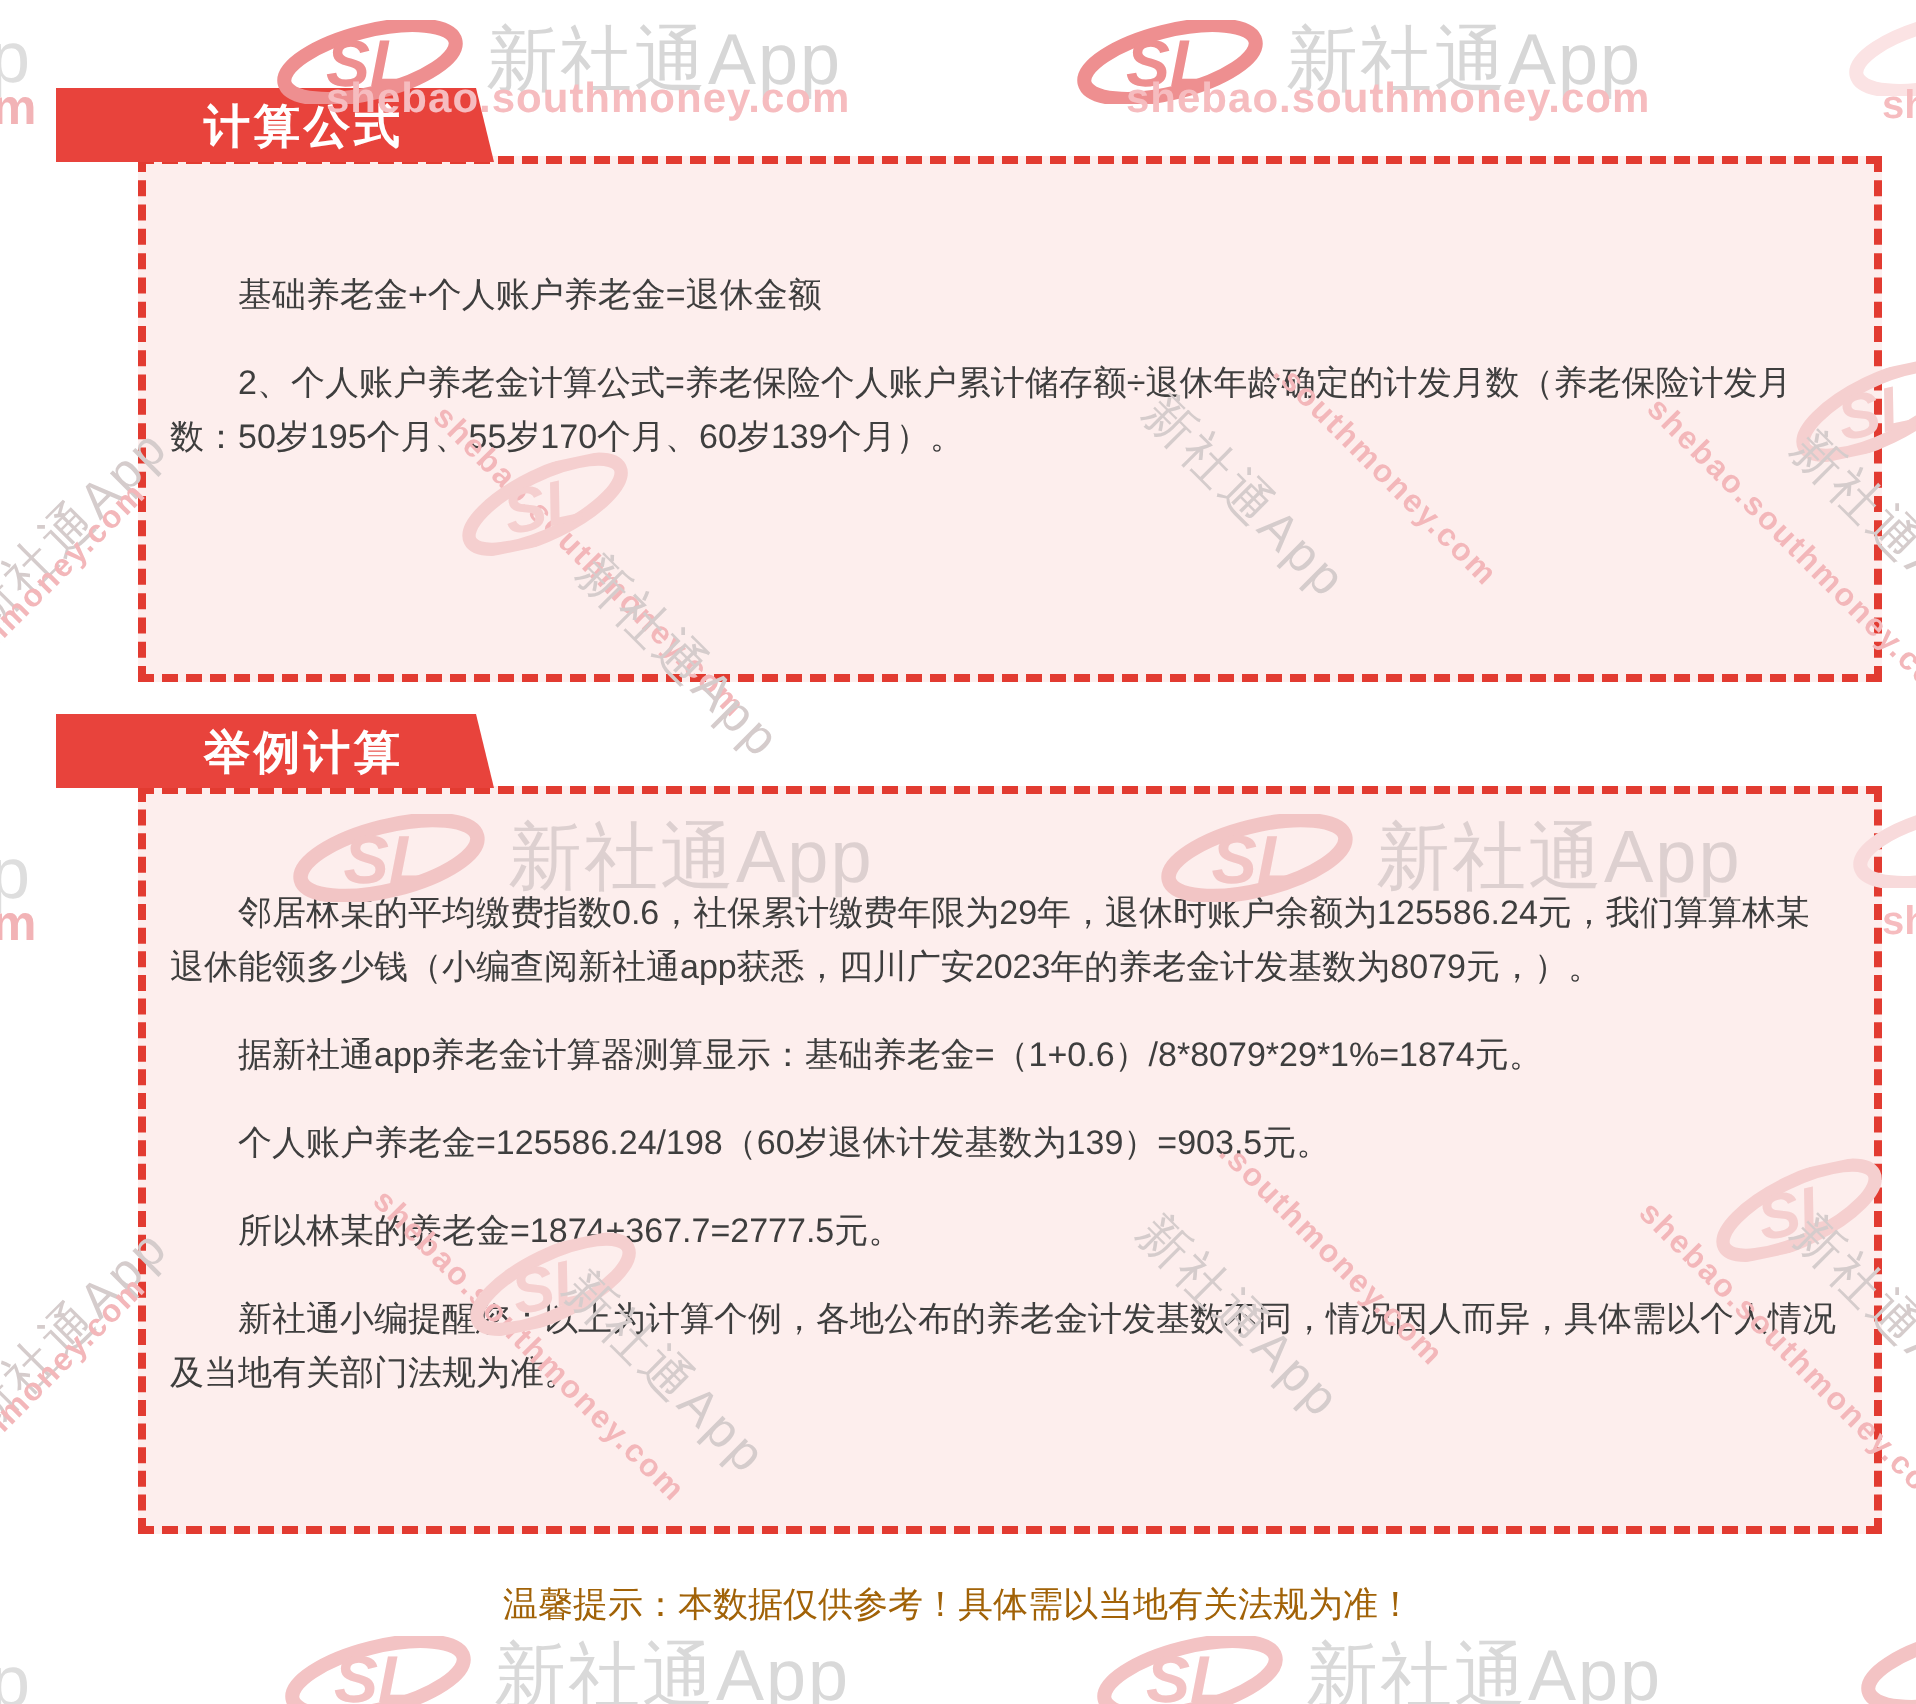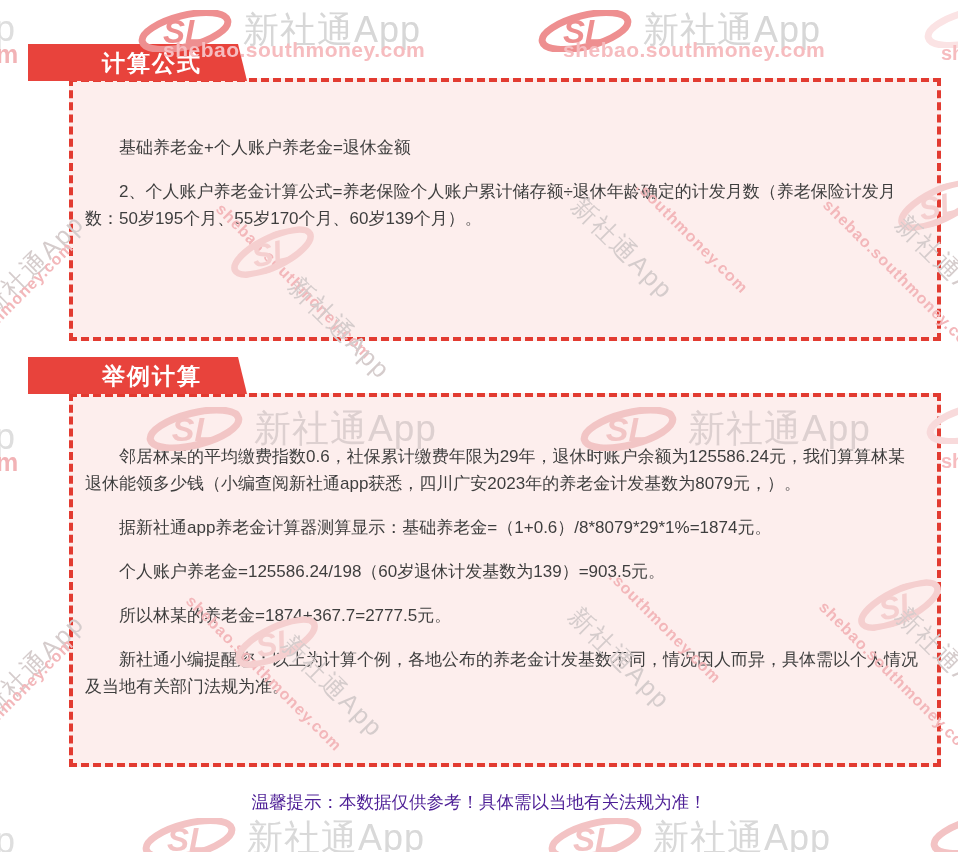--- a/index.html
+++ b/index.html
@@ -33,21 +33,21 @@
   .box1 .content { padding-top:52px; }
   .box2 .content { padding-top:46px; }
   .box p {
     margin:0 0 17px; font-size:17px; line-height:27px;
     color:#3e3e3e; text-indent:2em; position:relative; z-index:2;
   }
 
   
   .tip {
     position:absolute; left:0; right:0; top:790px; text-align:center;
-    color:#4c1d95; font-size:17.5px; z-index:2;
+    color:#a16207; font-size:17.5px; z-index:2;
   }
 
   
   .wm-layer { position:absolute; inset:0; z-index:6; pointer-events:none; }
   .wm-row { position:absolute; display:flex; align-items:center; gap:10px; white-space:nowrap; }
   .wm-row .logo-text { font-size:36px; font-weight:500; letter-spacing:1px; }
   .wm-top .logo-text    { color:#d7d7d7; }
   .wm-top svg           { color:#ee8f90; }
   .wm-mid .logo-text    { color:#ddd0d0; font-size:37px; }
   .wm-mid svg           { color:#f2c5c5; }

